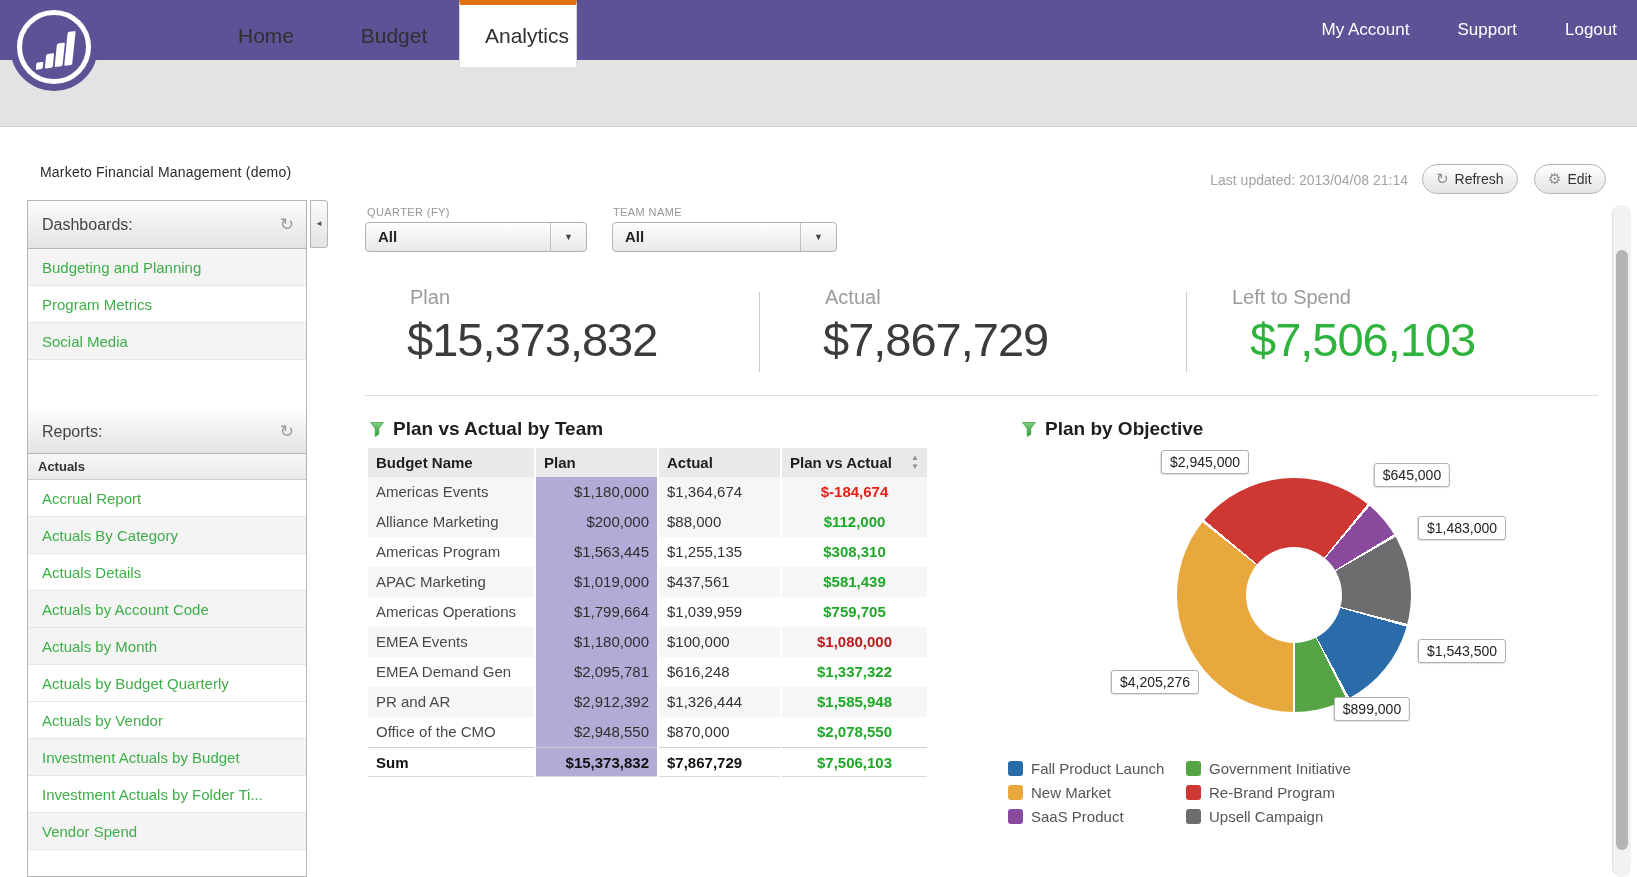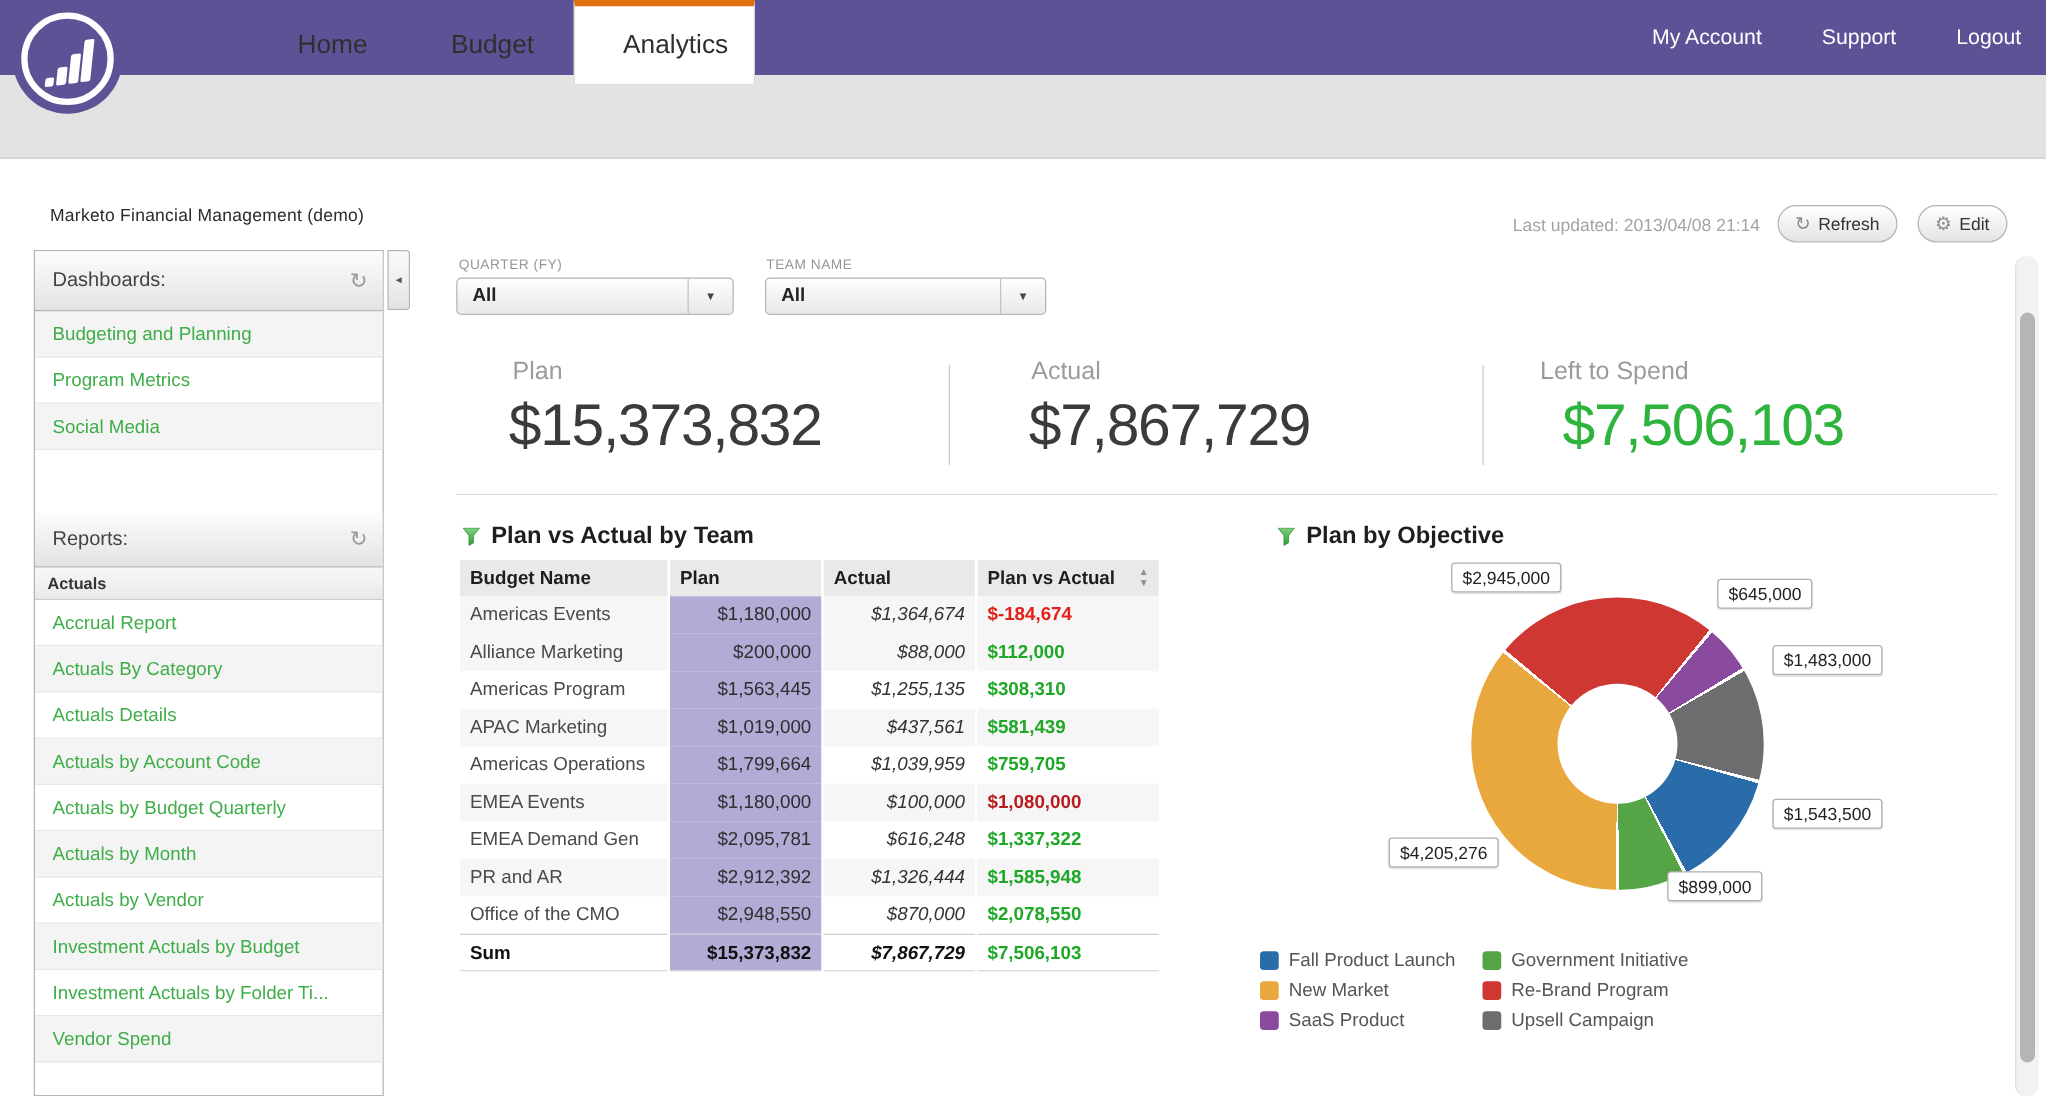--- a/index.html
+++ b/index.html
@@ -67,23 +67,23 @@
 
   
   .sec-title{position:absolute;display:flex;align-items:center;gap:9px;font-size:19px;font-weight:bold;color:#1e1e1e;}
 
   
   .pa-table{position:absolute;left:368px;top:448px;width:555px;}
   .t-row{display:grid;grid-template-columns:166px 121px 121px 145px;column-gap:2px;}
   .t-head .cell{background:#e9e9e9;font-weight:bold;font-size:15px;color:#1e1e1e;height:29px;line-height:29px;}
   .cell{padding:0 8px;height:30px;line-height:30px;font-size:15px;box-sizing:border-box;white-space:nowrap;overflow:hidden;}
   .c-name{color:#4a4a4a;}
-  .c-num{text-align:right;color:#333;font-style:italic;}
+  .c-num{text-align:left;color:#333;}
   .c-plan{background:#b3aad6;text-align:right;color:#2f2f2f;}
-  .c-diff{text-align:left;font-weight:bold;}
+  .c-diff{text-align:center;font-weight:bold;}
   .t-row.alt .c-name,.t-row.alt .c-num,.t-row.alt .c-diff{background:#f6f6f6;}
   .t-row.sum .cell{font-weight:bold;color:#111;border-top:1px solid #cfcfcf;border-bottom:1px solid #d9d9d9;}
   .sort-ico{float:right;line-height:9px;font-size:8px;color:#8e8e8e;margin-top:5px;text-align:center;cursor:pointer;}
   .sort-ico div{height:9px;}
 
   
   .donut{position:absolute;left:1177px;top:478px;width:234px;height:234px;border-radius:50%;}
   .donut-hole{position:absolute;left:50%;top:50%;width:96px;height:96px;margin:-48px 0 0 -48px;border-radius:50%;background:#fff;}
   .callout{position:absolute;transform:translate(-50%,-50%);background:#fff;border:1px solid #b0b0b0;border-radius:3px;
            padding:3px 8px;font-size:14px;color:#222;box-shadow:0 1px 1px rgba(0,0,0,.12);white-space:nowrap;}
@@ -106,21 +106,21 @@
         <div class="top-link">My Account</div>
         <div class="top-link">Support</div>
         <div class="top-link">Logout</div>
       </div>
   </div>
 
   <div class="tabbar"></div>
   <div id="tabs">
       <div class="tab" style="left: 221px; width: 90px;">Home</div>
       <div class="tab" style="left: 339px; width: 110px;">Budget</div>
-      <div class="tab active" style="left: 459px; width: 145px; padding-left: 18px;">Analytics</div>
+      <div class="tab active" style="left: 459px; width: 118px; padding-left: 18px;">Analytics</div>
     </div>
 
   <div class="logo">
     <div class="logo-ring"></div>
     <div class="logo-bars">
       <span class="lb0"></span>
         <span class="lb1"></span>
         <span class="lb2"></span>
         <span class="lb3"></span>
     </div>
@@ -151,22 +151,22 @@
     <div class="panel-head small">
       <span class="ph-label">Reports:</span>
       <span class="ph-refresh">↻</span>
     </div>
     <div class="group-head">Actuals</div>
     <div id="report-items">
         <div class="side-item">Accrual Report</div>
         <div class="side-item alt">Actuals By Category</div>
         <div class="side-item">Actuals Details</div>
         <div class="side-item alt">Actuals by Account Code</div>
+        <div class="side-item alt">Actuals by Month</div>
         <div class="side-item">Actuals by Budget Quarterly</div>
-        <div class="side-item alt">Actuals by Month</div>
         <div class="side-item">Actuals by Vendor</div>
         <div class="side-item alt">Investment Actuals by Budget</div>
         <div class="side-item">Investment Actuals by Folder Ti...</div>
         <div class="side-item alt">Vendor Spend</div>
       </div>
   </div>
   <div class="collapse-strip">
     <span>◄</span>
   </div>
 

